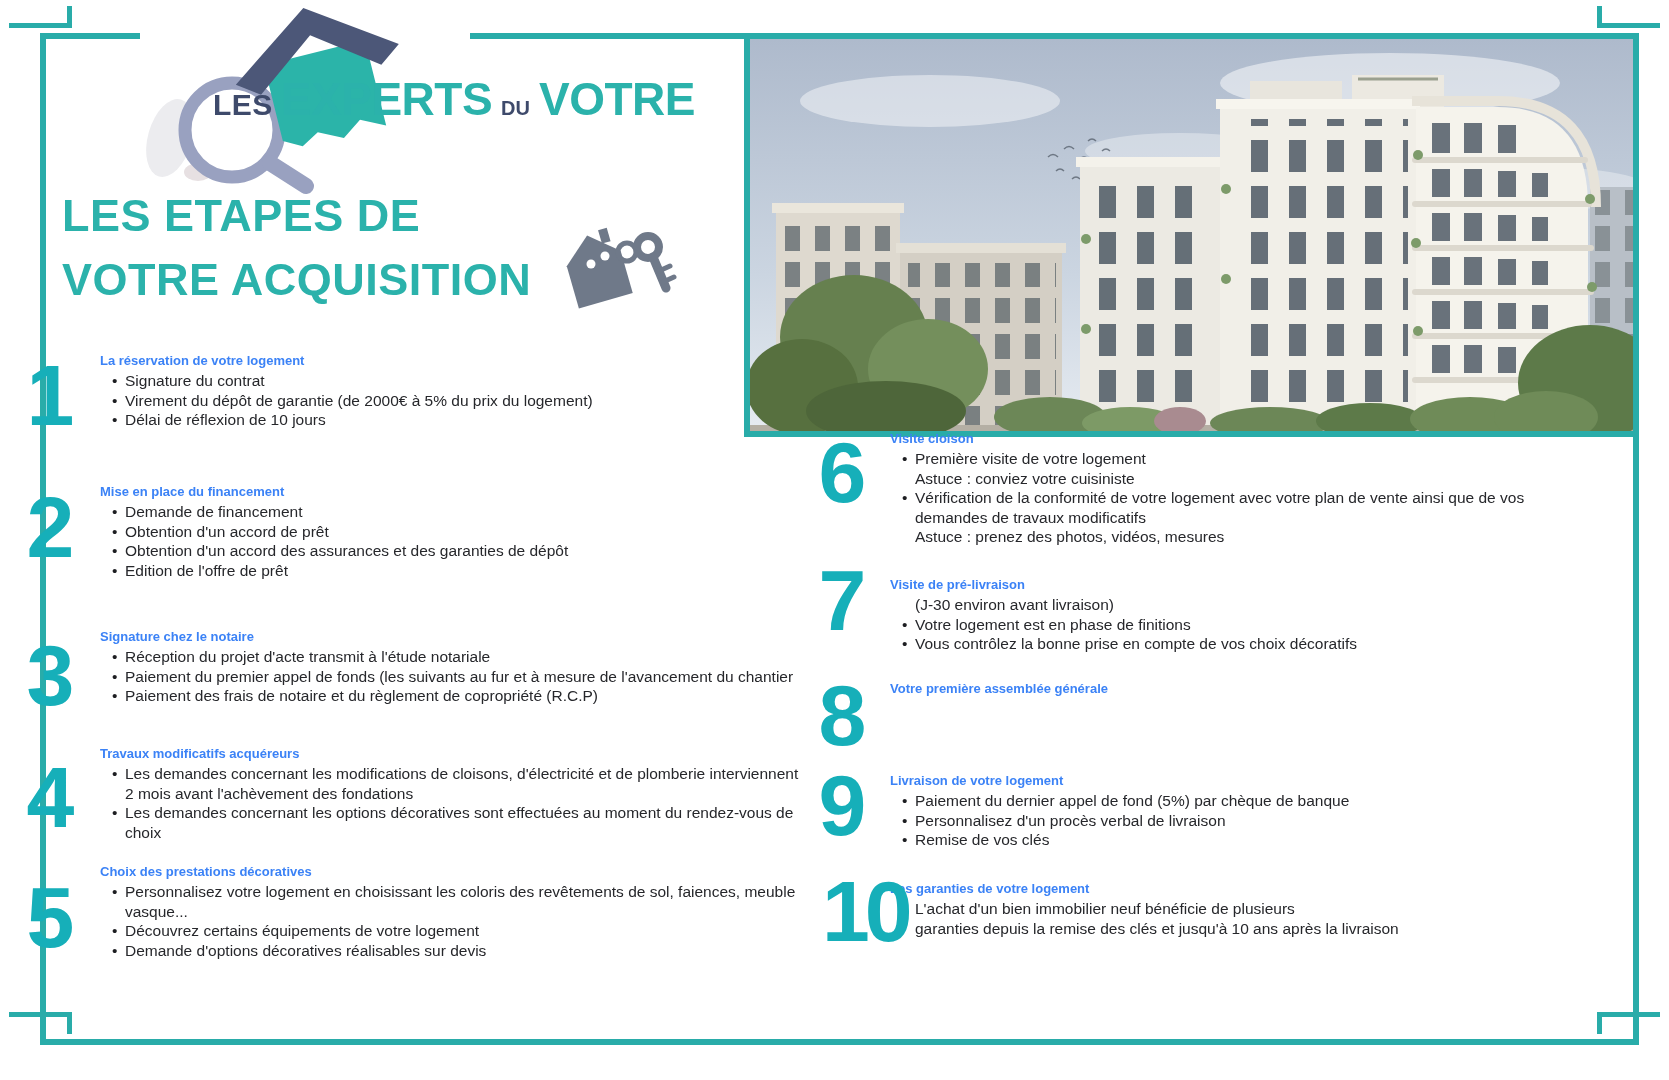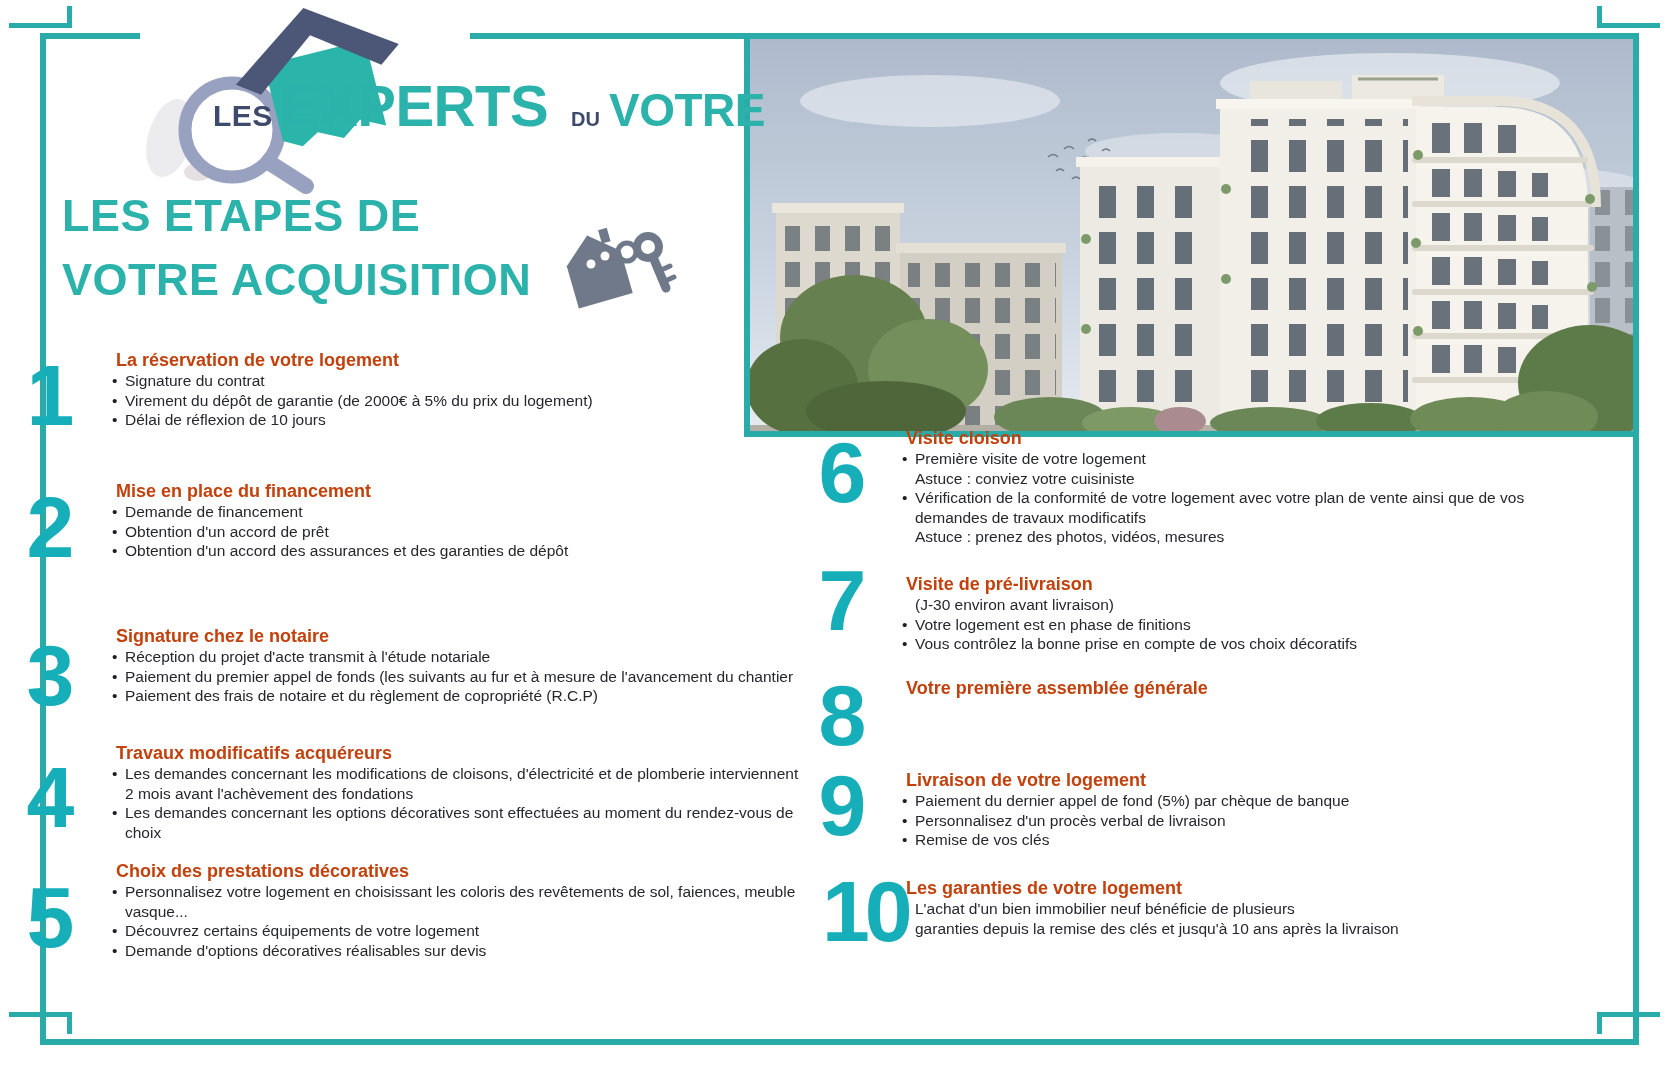--- a/index.html
+++ b/index.html
@@ -24,21 +24,21 @@
   .tick-bl{left:9px;bottom:46px;border-right:5px solid var(--teal);border-top:5px solid var(--teal);}
   .tick-br{right:9px;bottom:46px;border-left:5px solid var(--teal);border-top:5px solid var(--teal);}
   
   .frame{position:absolute;left:40px;top:33px;width:1599px;height:1012px;
     border:6px solid var(--teal);box-sizing:border-box;z-index:0;}
   
   .logo-icon-wrap{position:absolute;left:140px;top:0;width:330px;height:196px;background:#fff;z-index:3;}
   .logo-icon-wrap svg{width:100%;height:100%;display:block;}
   .logo-text{position:absolute;left:213px;top:72px;z-index:4;display:flex;align-items:baseline;white-space:nowrap;}
   .logo-les{font-size:30px;font-weight:700;color:var(--navy);letter-spacing:.5px;}
-  .logo-experts{font-size:58px;font-weight:700;color:var(--teal-title);margin:0 23px 0 8px;letter-spacing:-0.5px;}
+  .logo-experts{font-size:46px;font-weight:700;color:var(--teal-title);margin:0 9px 0 8px;letter-spacing:-0.5px;}
   .logo-du{font-size:20px;font-weight:700;color:var(--navy);}
   .logo-neuf{font-size:46px;font-weight:700;color:var(--teal-title);margin-left:9px;letter-spacing:-0.5px;}
   
   .page-title{position:absolute;left:62px;top:184px;z-index:2;font-weight:700;
     font-size:45px;line-height:64px;color:var(--teal-title);letter-spacing:.5px;}
   
   .keys{position:absolute;left:553px;top:220px;width:124px;height:92px;z-index:2;}
   .keys svg{width:100%;height:100%;display:block;}
   
   .photo{position:absolute;left:744px;top:33px;width:895px;height:404px;
@@ -50,21 +50,21 @@
   #right-steps{left:890px;}
   .step{position:absolute;left:0;}
   #left-steps .step .step-content{width:705px;}
   #right-steps .step .step-content{width:660px;}
   .step-num{
     position:absolute;width:80px;text-align:center;
     font-size:86px;line-height:78px;font-weight:700;letter-spacing:-5px;color:var(--teal-num);
   }
   #left-steps .step-num{left:-92px;}
   #right-steps .step-num{left:-90px;}
-  .step-heading{font-size:18px;line-height:19.4px;font-weight:700;color:#c2410c;margin:0 0 1px 16px;}
+  .step-heading{font-size:13px;line-height:19.4px;font-weight:700;color:#3b82f6;margin:0 0 1px 0;}
   ul.step-items{list-style:none;margin:0;padding:0 0 0 11px;}
   ul.step-items li{font-size:15.5px;line-height:19.4px;color:var(--text);padding-left:14px;position:relative;}
   ul.step-items li.bullet::before{content:"\2022";position:absolute;left:1px;top:0;color:#1d1e22;}
   
   #left-steps .step:nth-child(1){top:351px;}
   #left-steps .step:nth-child(2){top:482px;}
   #left-steps .step:nth-child(3){top:627px;}
   #left-steps .step:nth-child(4){top:744px;}
   #left-steps .step:nth-child(5){top:862px;}
   #right-steps .step:nth-child(1){top:429px;}
@@ -270,20 +270,21 @@
   </div>
 
   <div class="step">
     <div class="step-num">2</div>
     <div class="step-content">
       <div class="step-heading">Mise en place du financement</div>
       <ul class="step-items">
           <li class="bullet">Demande de financement</li>
           <li class="bullet">Obtention d'un accord de prêt</li>
           <li class="bullet">Obtention d'un accord des assurances et des garanties de dépôt</li>
+          <li class="bullet">Edition de l'offre de prêt</li>
         </ul>
     </div>
   </div>
 
   <div class="step">
     <div class="step-num">3</div>
     <div class="step-content">
       <div class="step-heading">Signature chez le notaire</div>
       <ul class="step-items">
           <li class="bullet">Réception du projet d'acte transmit à l'étude notariale</li>

